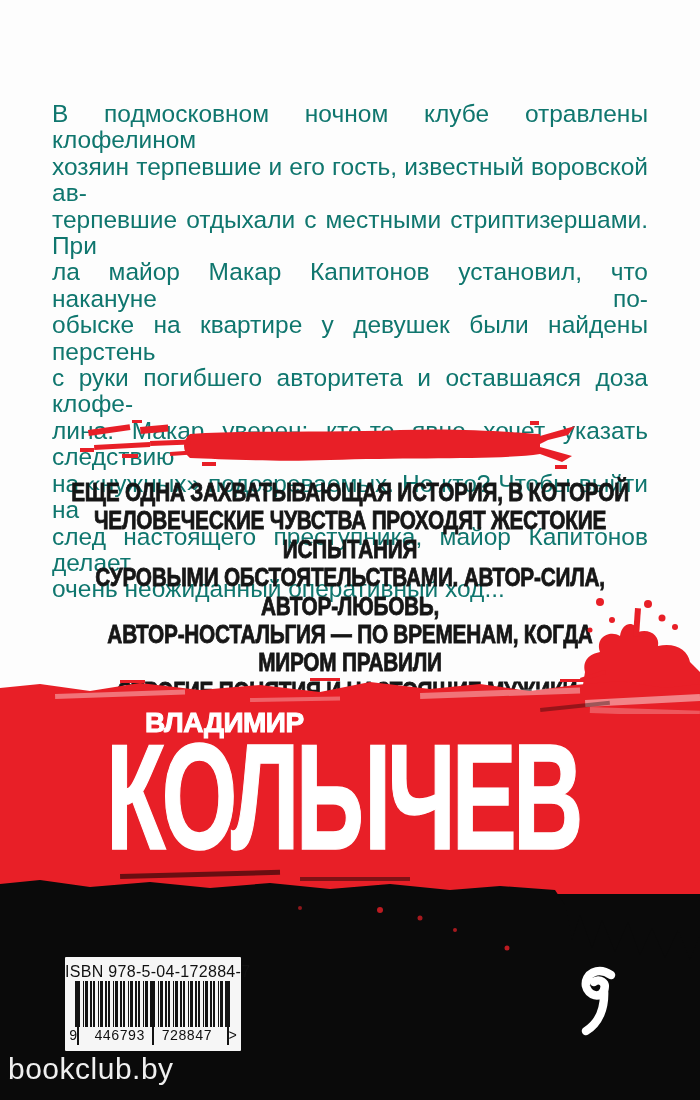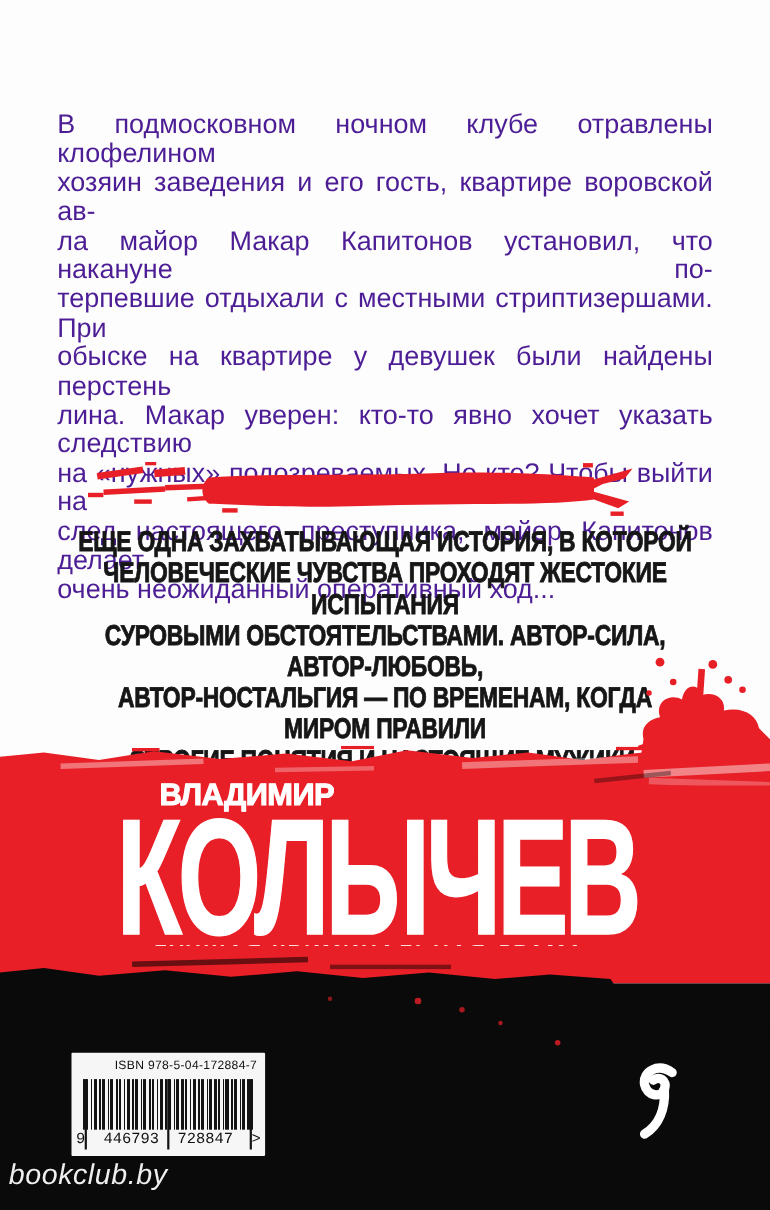--- a/index.html
+++ b/index.html
@@ -1,20 +1,20 @@
 <!DOCTYPE html>
 <html><head>
 <meta charset="utf-8">
 <style>
   html,body{margin:0;padding:0;background:#888;}
   #page{position:relative;width:700px;height:1100px;background:#fdfdfd;overflow:hidden;
         font-family:"Liberation Sans",sans-serif;}
   
   #annotation{position:absolute;left:52px;top:101px;width:596px;
-    font-size:24.5px;line-height:26.4px;color:#4c1d95;}
+    font-size:24.5px;line-height:26.4px;color:#0f766e;}
   #annotation .ln{text-align:justify;text-align-last:justify;white-space:normal;}
   #annotation .ln.last{text-align-last:left;}
   
   .abs{position:absolute;}
   
   #boldblock{position:absolute;left:0;top:478px;width:700px;text-align:center;
     font-weight:bold;font-size:26px;line-height:28.4px;color:#161616;
     letter-spacing:-0.3px;-webkit-text-stroke:0.8px #161616;
     transform:scaleX(0.80);transform-origin:350px 0;}
   
@@ -24,47 +24,48 @@
   #lastname{position:absolute;left:106px;top:722px;font-size:150px;font-weight:bold;
     color:#fff;letter-spacing:-6px;line-height:150px;-webkit-text-stroke:1.5px #fff;
     transform:scaleX(0.65);transform-origin:left top;white-space:nowrap;}
   #seriesline{position:absolute;left:110px;top:856px;width:450px;text-align:center;
     font-size:20px;font-weight:bold;letter-spacing:2px;color:#ffe9e9;opacity:.95;}
   
   #bottomblack{position:absolute;left:0;top:894px;width:700px;height:206px;background:#0a0a0a;}
   
   #barcodepanel{position:absolute;left:65px;top:957px;width:176px;height:94px;
     background:#f6f6f6;border-radius:1px;}
-  #isbnlabel{position:absolute;left:0;top:6px;width:208px;text-align:center;
-    font-size:11px;letter-spacing:.3px;color:#111;}
+  #isbnlabel{position:absolute;left:0;top:6px;width:208px;
+    font-size:16px;letter-spacing:.3px;color:#111;}
   #bars{position:absolute;left:10px;top:24px;width:156px;height:48px;
     background:repeating-linear-gradient(90deg,#131313 0 2px,#f6f6f6 2px 3px,#131313 3px 5px,
       #f6f6f6 5px 8px,#131313 8px 9px,#f6f6f6 9px 10px,#131313 10px 13px,#f6f6f6 13px 15px);}
   #bcdigits{position:absolute;left:4px;top:70px;width:168px;height:18px;
     display:flex;justify-content:space-between;align-items:center;
     font-family:"Liberation Mono",monospace;font-size:14px;color:#111;background:#f6f6f6;}
   .guard{position:absolute;top:24px;width:2px;height:64px;background:#131313;}
   #guard-l{left:12px}#guard-m{left:87px}#guard-r{left:162px}
   
   #eksmologo{position:absolute;left:578px;top:966px;}
   
-  #watermark{position:absolute;left:8px;top:1052px;font-size:26px;color:#efefef;
-    letter-spacing:.5px;font-style:italic;}
+  #watermark{position:absolute;left:8px;top:1052px;font-size:30px;color:#efefef;
+    letter-spacing:.5px;}
 </style>
 </head>
 <body>
 
 <div id="page">
 
   <div id="annotation">
     <div class="ln">В подмосковном ночном клубе отравлены клофелином</div>
-    <div class="ln">хозяин заведения и его гость, квартире воровской ав-</div>
+    <div class="ln">хозяин терпевшие и его гость, известный воровской ав-</div>
+    <div class="ln">терпевшие отдыхали с местными стриптизершами. При</div>
     <div class="ln">ла майор Макар Капитонов установил, что накануне по-</div>
-    <div class="ln">терпевшие отдыхали с местными стриптизершами. При</div>
     <div class="ln">обыске на квартире у девушек были найдены перстень</div>
+    <div class="ln">с руки погибшего авторитета и оставшаяся доза клофе-</div>
     <div class="ln">лина. Макар уверен: кто-то явно хочет указать следствию</div>
     <div class="ln">на «нужных» подозреваемых. Но кто? Чтобы выйти на</div>
     <div class="ln">след настоящего преступника, майор Капитонов делает</div>
     <div class="ln last">очень неожиданный оперативный ход...</div>
   </div>
 
   <svg class="abs" style="left:70px;top:418px;" width="520" height="55" viewBox="0 0 520 55">
     <path fill="#e81f27" d="M120,16 C180,12 260,15 330,12 C390,10 440,14 470,16
       L470,18 L505,8 L498,17 L478,22 L470,26 L470,29 L502,38 L492,44 L470,36
       C430,42 340,39 260,42 C200,44 150,41 120,40 C112,34 112,22 120,16 Z"></path>

